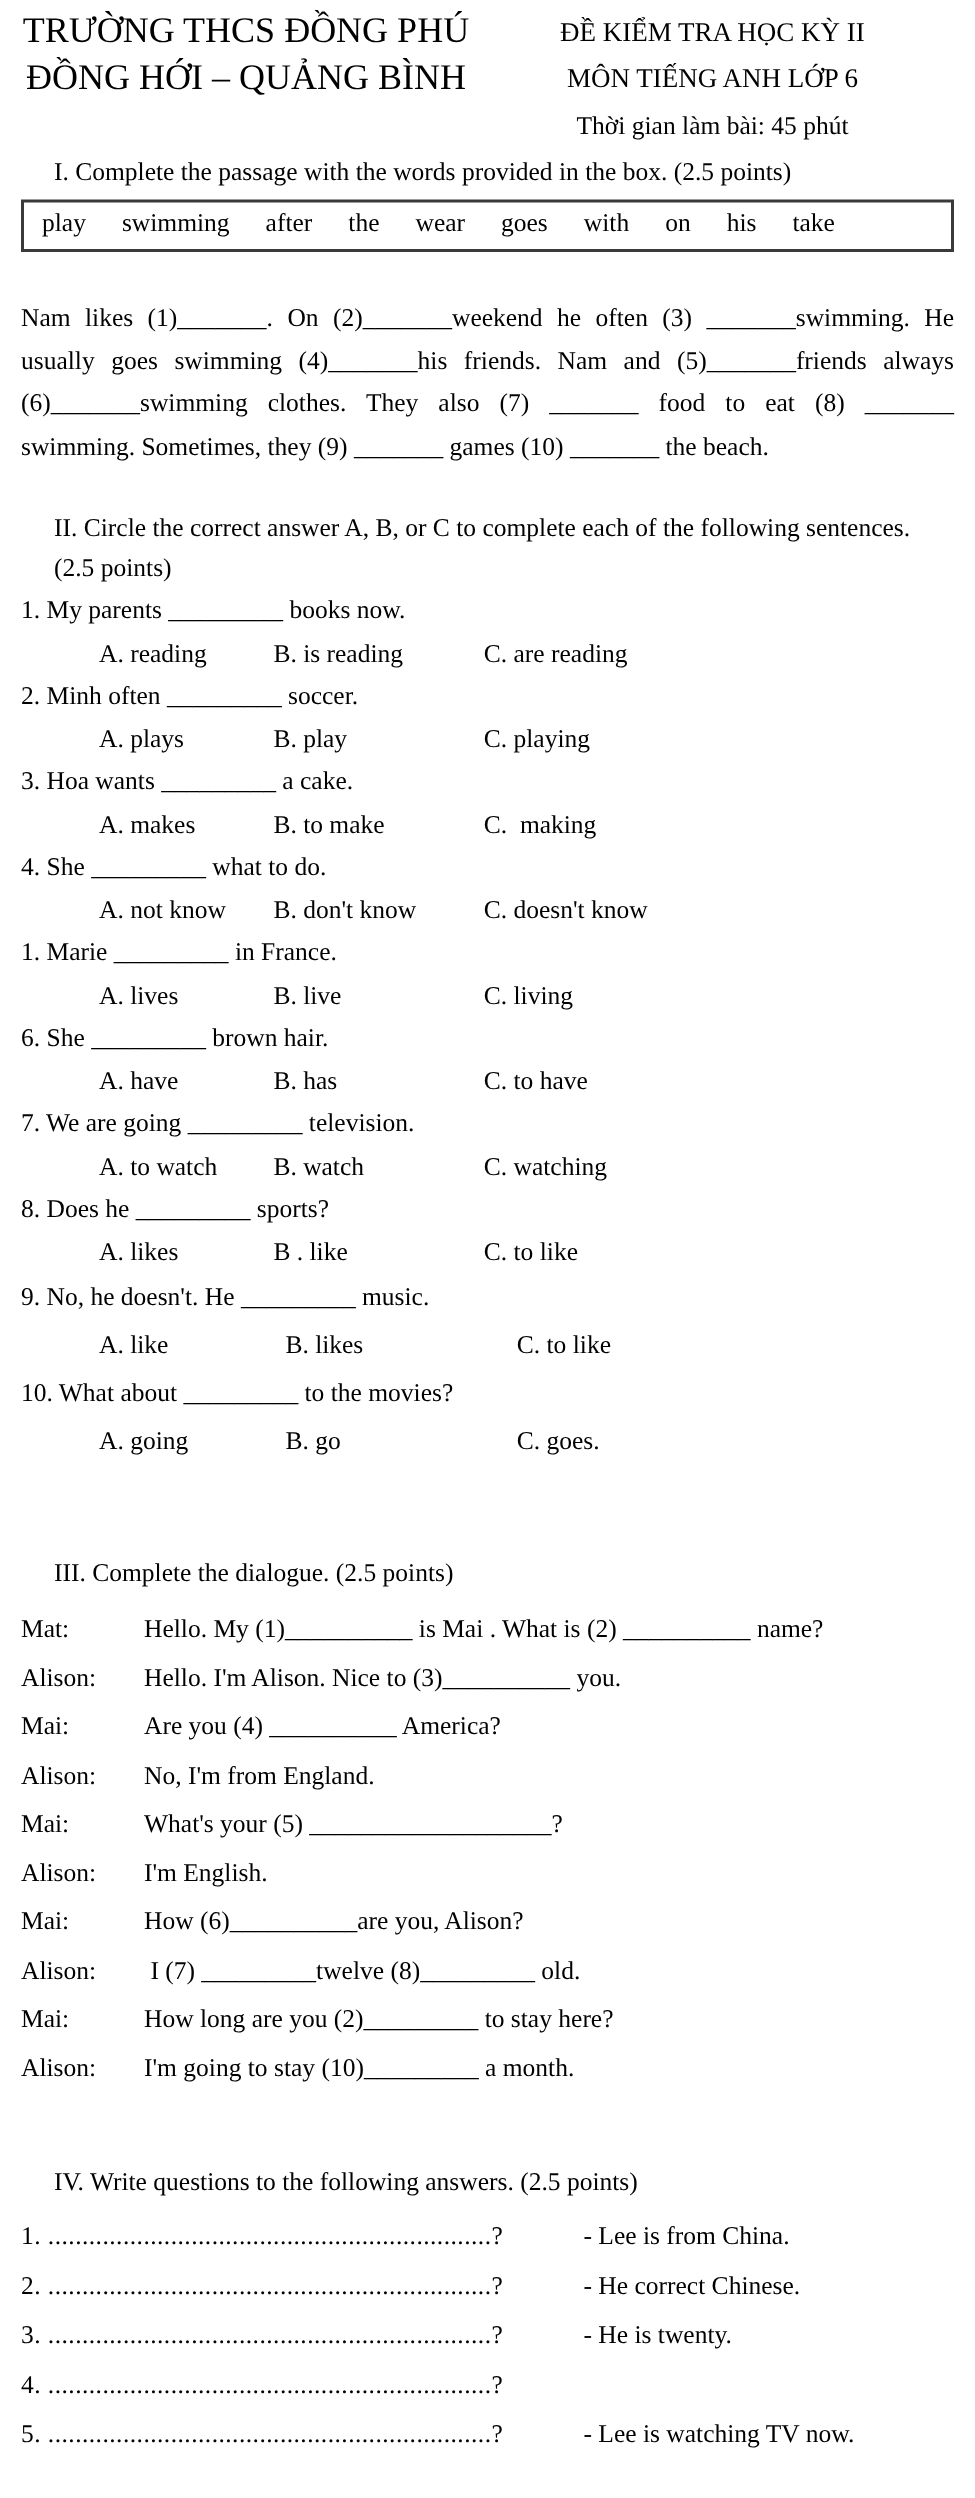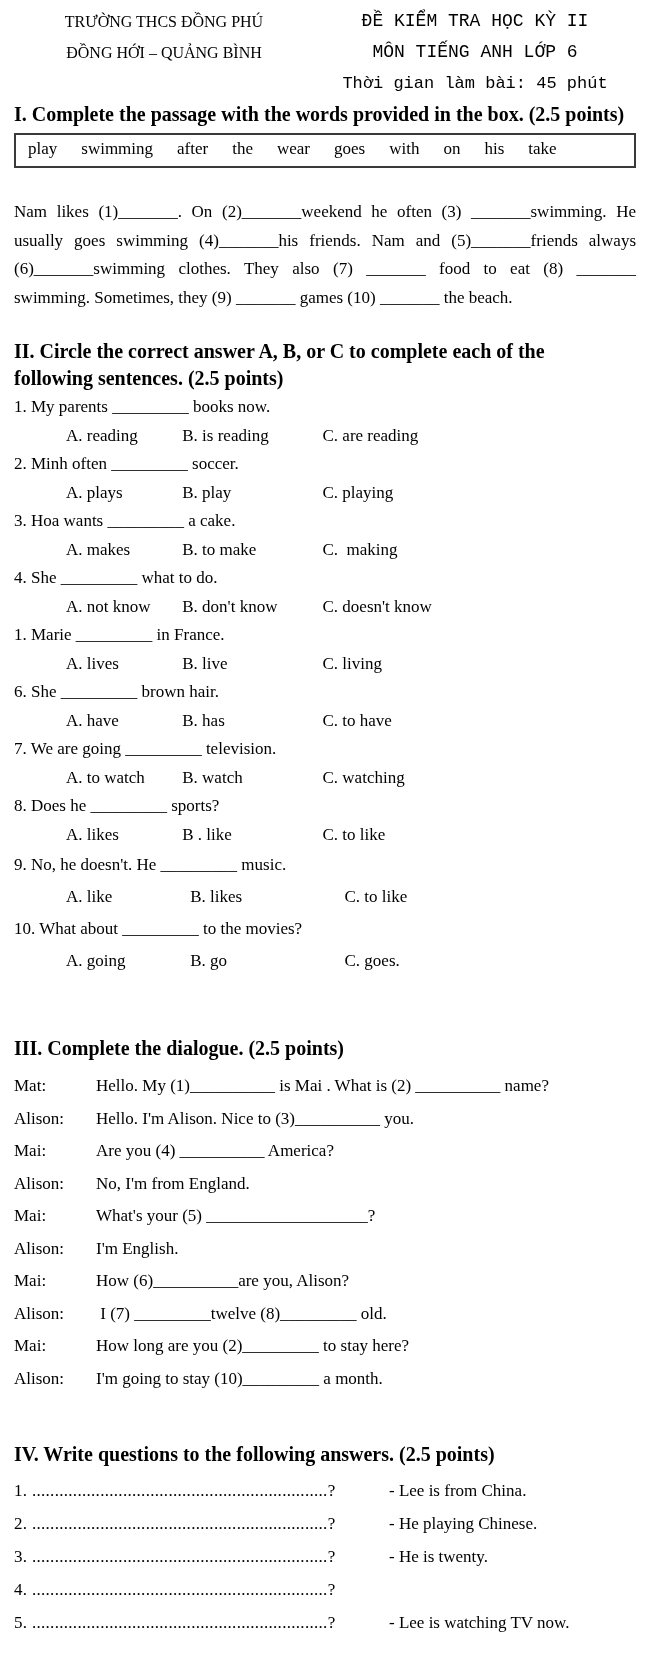--- a/index.html
+++ b/index.html
@@ -6,26 +6,26 @@
   body{
     width:650px;height:1665px;
     font-family:"Liberation Serif", serif;
     color:#000;font-size:17px;
     overflow:hidden;
   }
   .page{box-sizing:border-box;width:650px;height:1665px;padding:6px 14px 0 14px;}
 
   
   .header{display:flex;}
-  .header-left{width:300px;text-align:center;font-size:16px;line-height:31px;}
-  .header-right{flex:1;text-align:center;font-size:18px;line-height:31px;font-family:Liberation Mono, monospace;}
+  .header-left{width:300px;text-align:center;font-size:24px;line-height:31px;}
+  .header-right{flex:1;text-align:center;font-size:18px;line-height:31px;}
   .header-right .small{font-size:17px;}
 
   
-  .sec-title{font-weight:bold;font-size:20px;line-height:27px;}
+  .sec-title{font-weight:normal;font-size:17px;line-height:27px;margin-left:22px;}
   .sec1-title{margin-top:2px;}
   .sec2-title{margin-top:26px;max-width:604px;}
   .sec3-title{margin-top:58px;}
   .sec4-title{margin-top:46px;}
 
   
   .word-box{
     border:2px solid #3a3a3a;
     margin-top:5px;
     padding:3px 10px 6px 12px;
@@ -244,21 +244,21 @@
 
   <div class="sec-title sec4-title">IV. Write questions to the following answers. (2.5 points)</div>
 
   <div class="s4">
     <div class="s4-row">
       <span class="s4-q">1. .................................................................?</span>
       <span class="s4-a">- Lee is from China.</span>
     </div>
     <div class="s4-row">
       <span class="s4-q">2. .................................................................?</span>
-      <span class="s4-a">- He playing Chinese.</span>
+      <span class="s4-a">- He correct Chinese.</span>
     </div>
     <div class="s4-row">
       <span class="s4-q">3. .................................................................?</span>
       <span class="s4-a">- He is twenty.</span>
     </div>
     <div class="s4-row">
       <span class="s4-q">4. .................................................................?</span>
     </div>
     <div class="s4-row">
       <span class="s4-q">5. .................................................................?</span>

